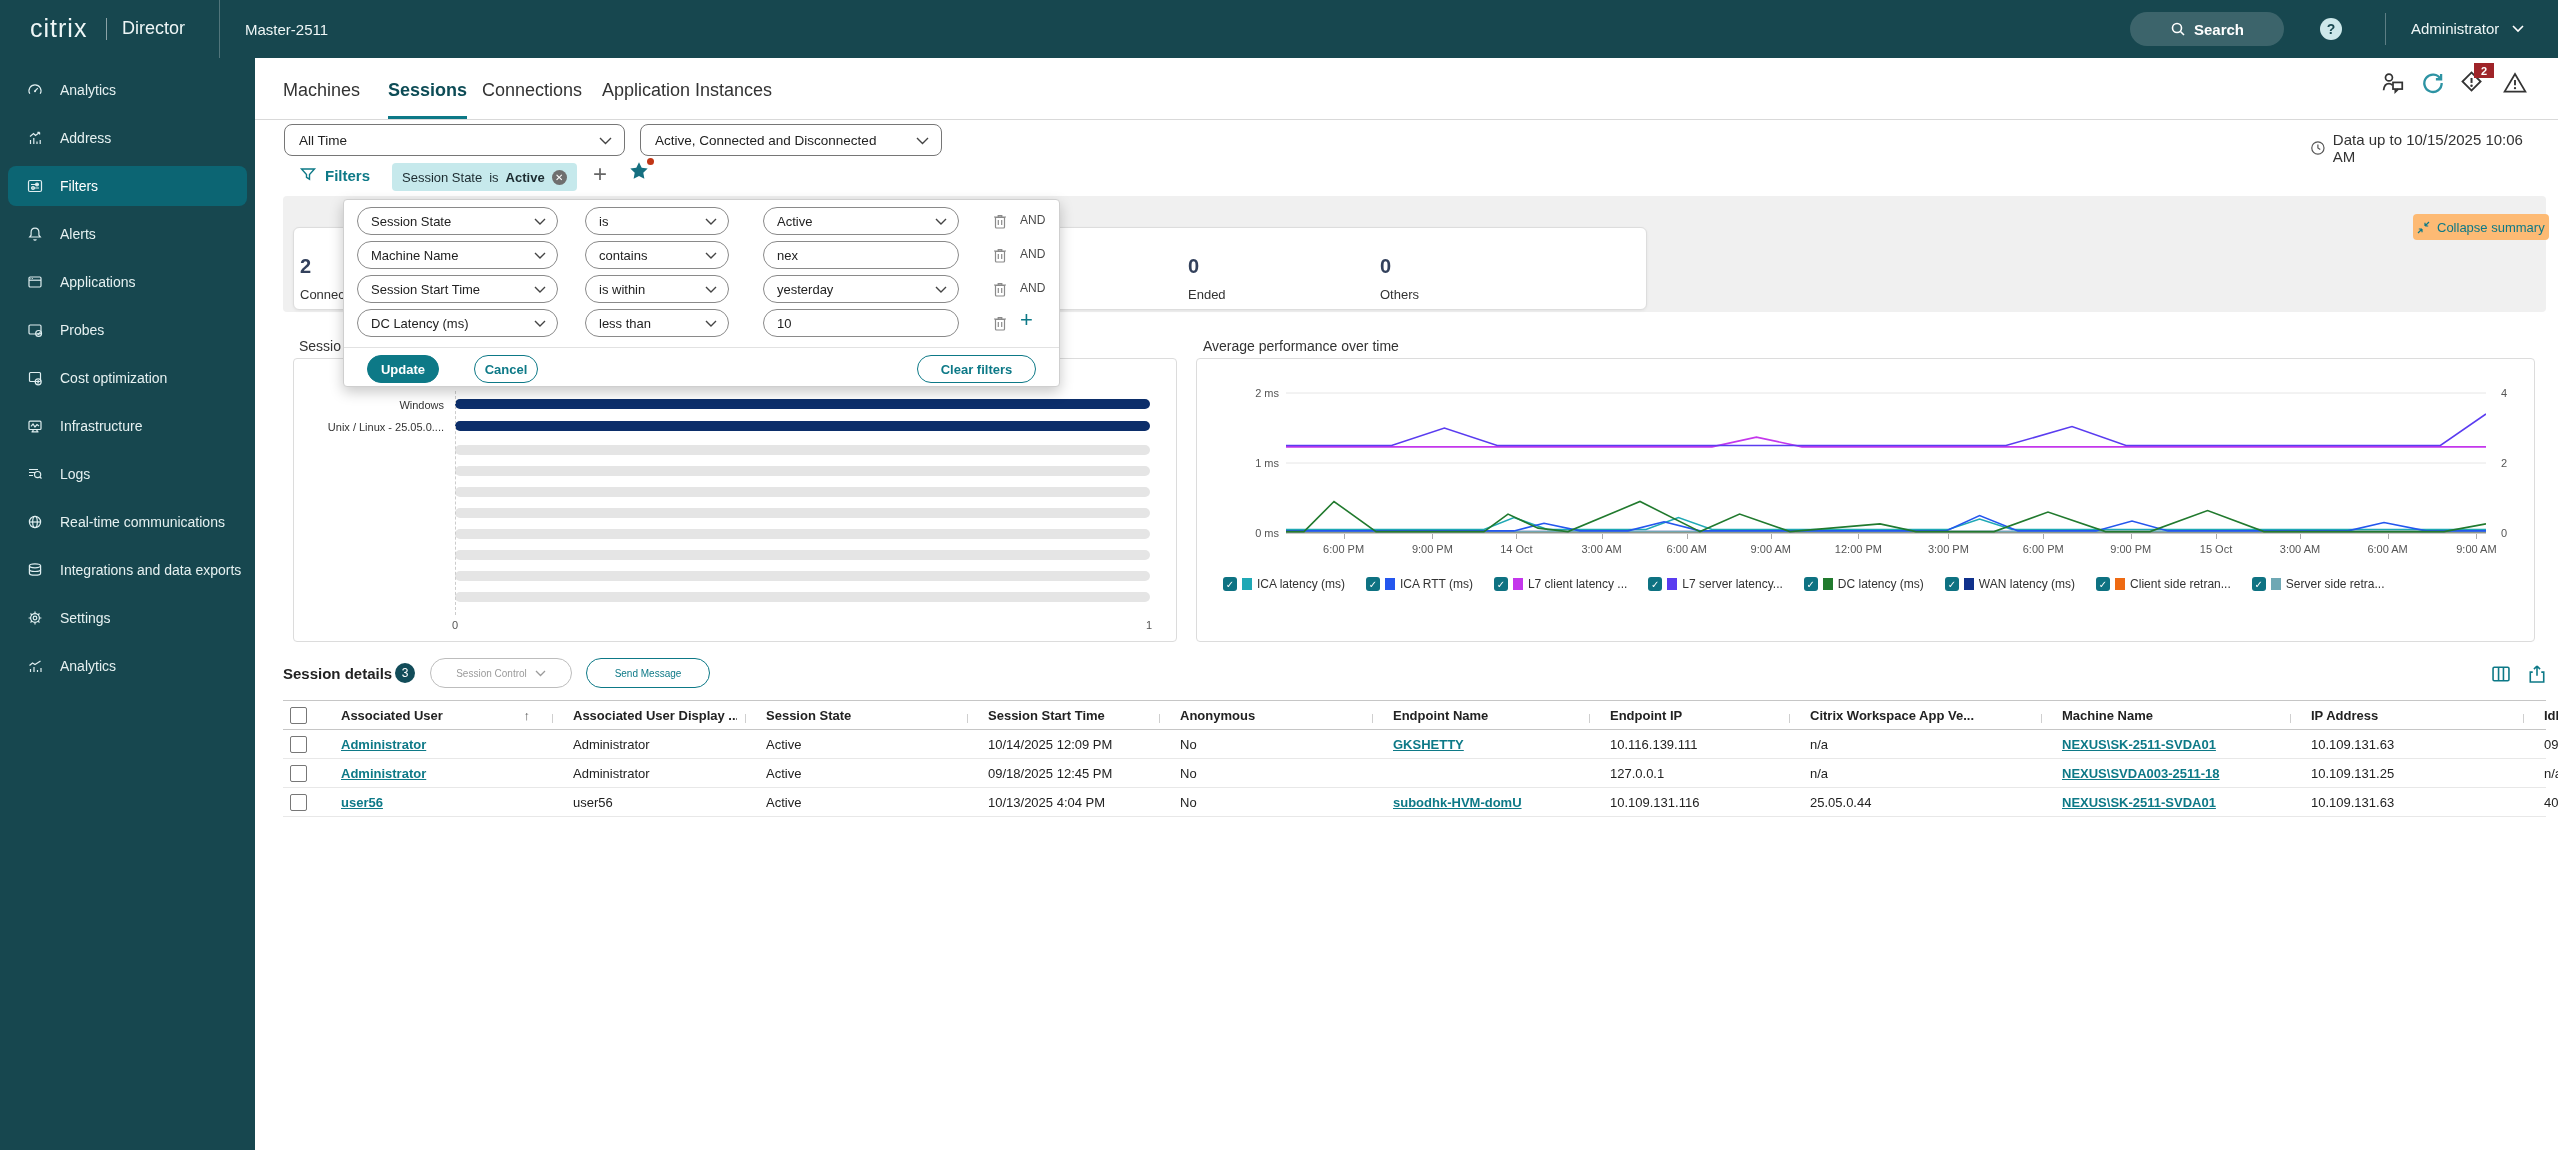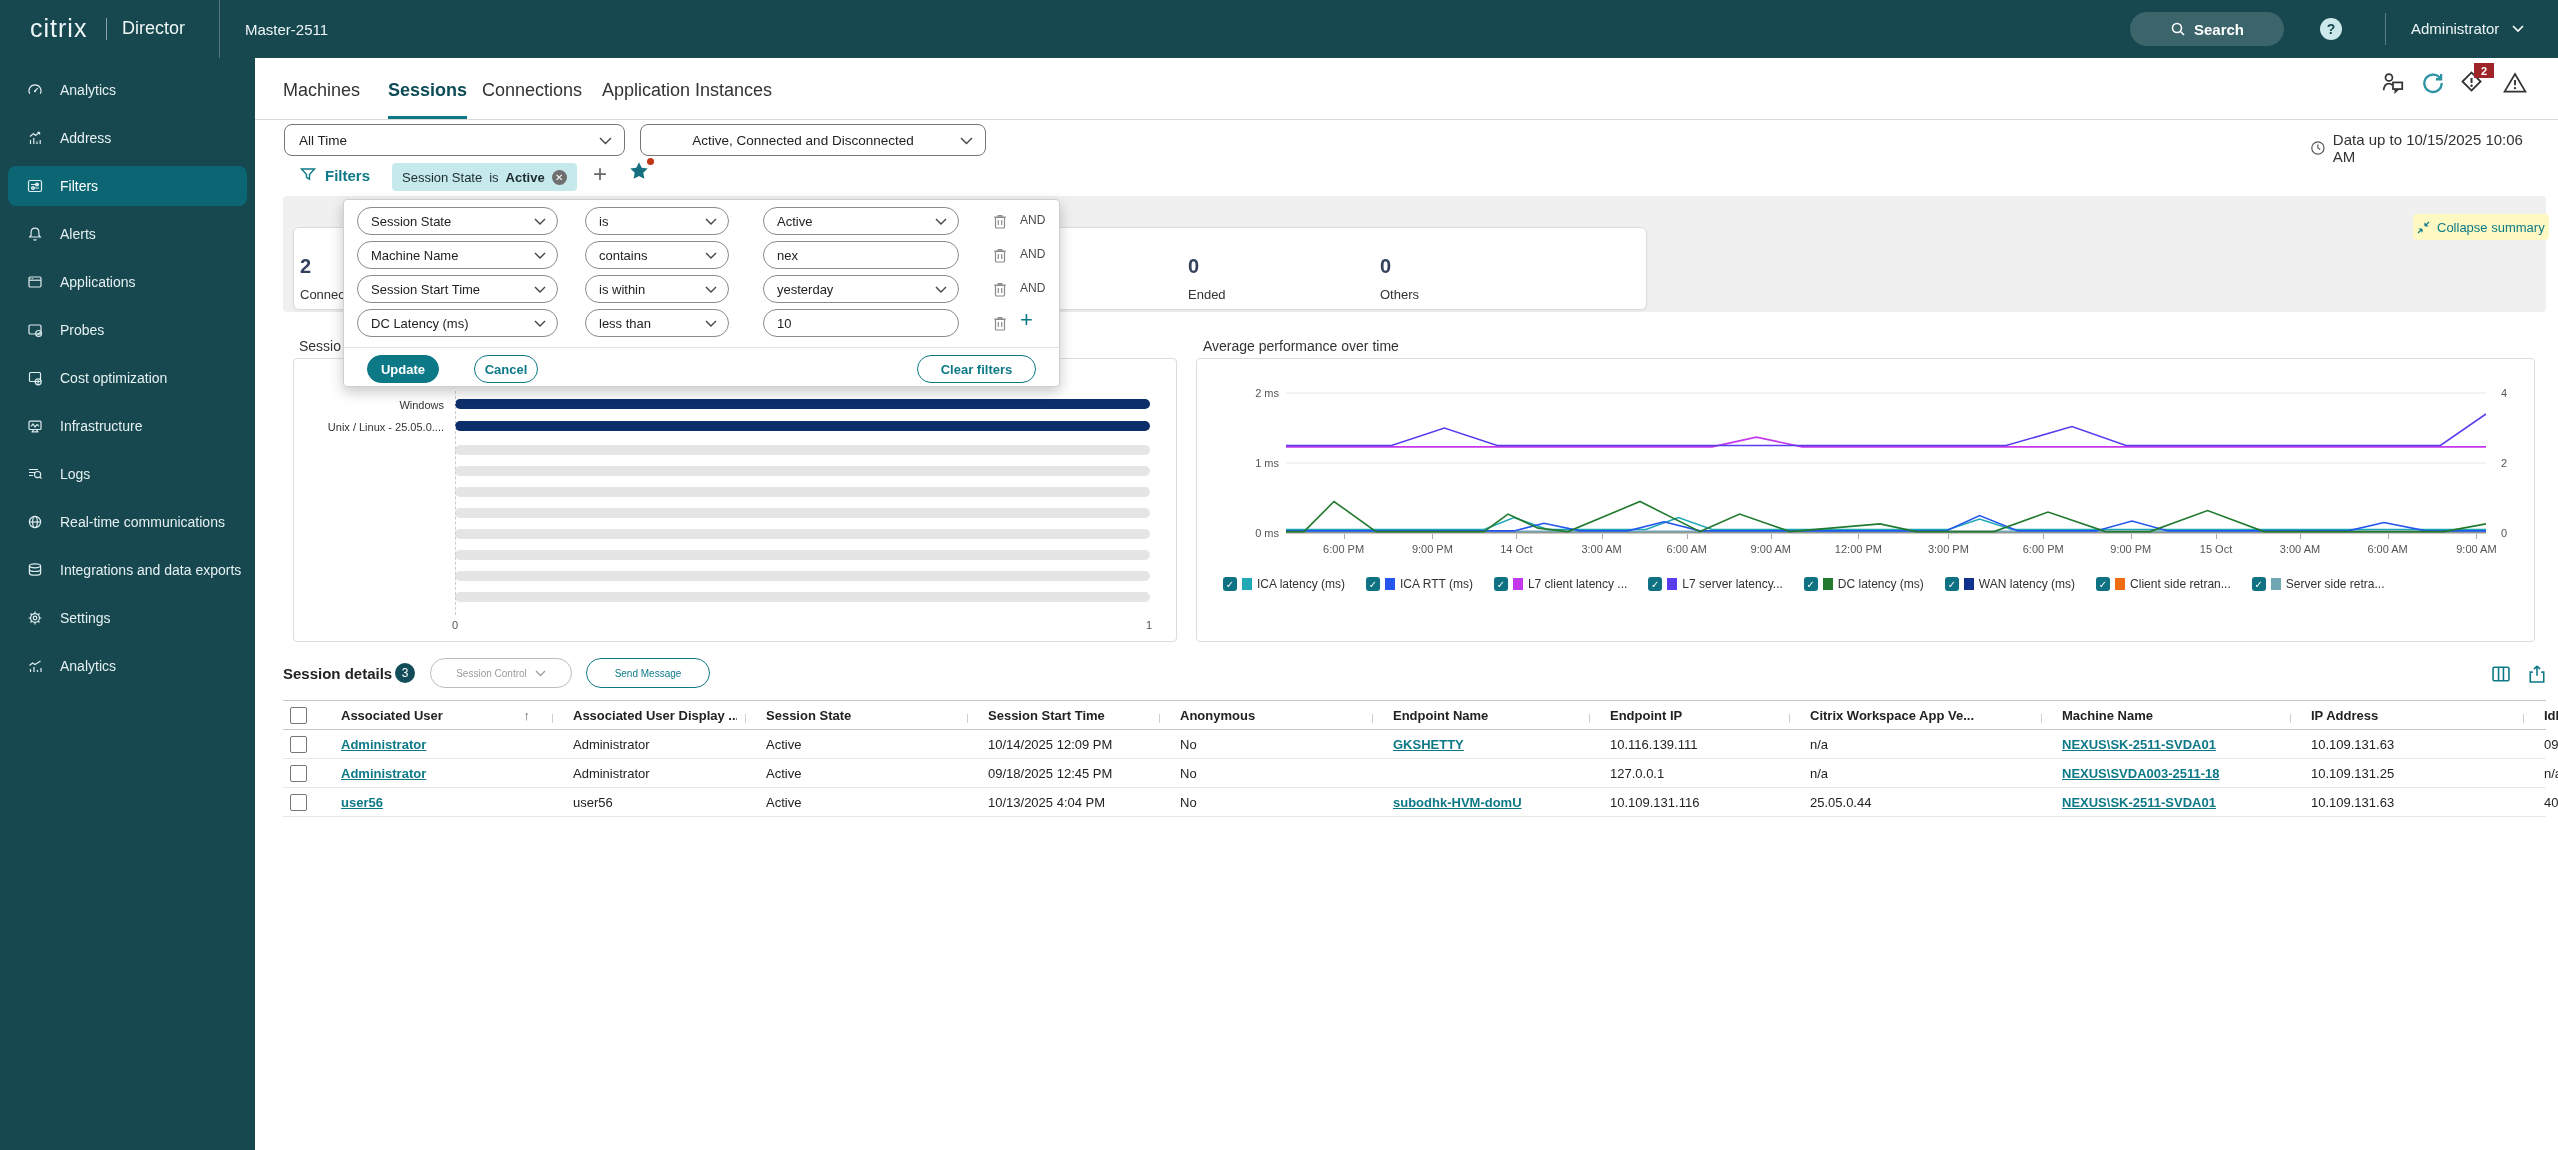--- a/index.html
+++ b/index.html
@@ -34,21 +34,21 @@
   .chip{position:absolute;background:#c6e9ec;border-radius:4px;height:28px;display:flex;align-items:center;
       gap:7px;padding:0 10px;font-size:13px;color:#1c2b30;cursor:pointer;}
   .chip .x{width:15px;height:15px;border-radius:50%;background:#6f6f6f;color:#fff;font-size:10px;
       display:flex;align-items:center;justify-content:center;}
   
   #summary-band{left:283px;top:196px;width:2263px;height:116px;background:#f0f0f0;border-radius:4px;}
   #summary-card{left:293px;top:227px;width:1352px;height:81px;background:#fff;border:1px solid #ddd;
       border-radius:6px;box-shadow:0 1px 3px rgba(0,0,0,.06);}
   .stat-val{position:absolute;top:255px;font-size:20px;font-weight:bold;color:#33415c;}
   .stat-lbl{position:absolute;top:287px;font-size:13px;color:#333;}
-  #collapse-pill{left:2413px;top:214px;height:26px;padding:0 4px;background:#fef9c3;border-radius:4px;
+  #collapse-pill{left:2413px;top:214px;height:26px;padding:0 4px;background:#fdba74;border-radius:4px;
       display:flex;align-items:center;gap:7px;color:#0d7987;font-size:13px;cursor:pointer;}
   
   .card{position:absolute;background:#fff;border:1px solid #dcdcdc;border-radius:4px;}
   .chart-title{position:absolute;font-size:14px;color:#333;}
   .bar-label{position:absolute;width:150px;text-align:right;font-size:11px;color:#333;}
   .bar{position:absolute;left:161px;width:695px;height:10px;border-radius:5px;}
   .bar.navy{background:#0c2e6a;}
   .bar-gray{position:relative;width:695px;height:10px;border-radius:5px;background:#e5e5e5;margin-bottom:11px;}
   .axis-num{position:absolute;font-size:11px;color:#555;}
   .ytick{position:absolute;font-size:11px;color:#555;}
@@ -267,21 +267,21 @@
     <circle cx="9" cy="12.6" r=".8" fill="#333"></circle>
   </svg>
 
   
   <div class="dropdown" style="left:284px;top:124px;width:341px;">
     <span>All Time</span>
     <svg class="ic dd-chev" width="13" height="8" viewBox="0 0 13 8">
         <path d="M1 1l5.5 5.5L12 1" fill="none" stroke="#444" stroke-width="1.4"></path>
       </svg>
   </div>
-  <div class="dropdown" style="left:640px;top:124px;width:346px;justify-content:center;">
+  <div class="dropdown" style="left:640px;top:124px;width:302px;">
     <span>Active, Connected and Disconnected</span>
     <svg class="ic dd-chev" width="13" height="8" viewBox="0 0 13 8">
         <path d="M1 1l5.5 5.5L12 1" fill="none" stroke="#444" stroke-width="1.4"></path>
       </svg>
   </div>
   <div class="abs" style="left:2310px;top:131px;width:236px;display:flex;align-items:center;gap:7px;justify-content:flex-end;">
     <svg class="ic" width="16" height="16" viewBox="0 0 16 16">
         <circle cx="8" cy="8" r="6.2" fill="none" stroke="#555" stroke-width="1.2"></circle>
         <path d="M8 4.5V8l2.4 1.6" fill="none" stroke="#555" stroke-width="1.2"></path>
       </svg>

